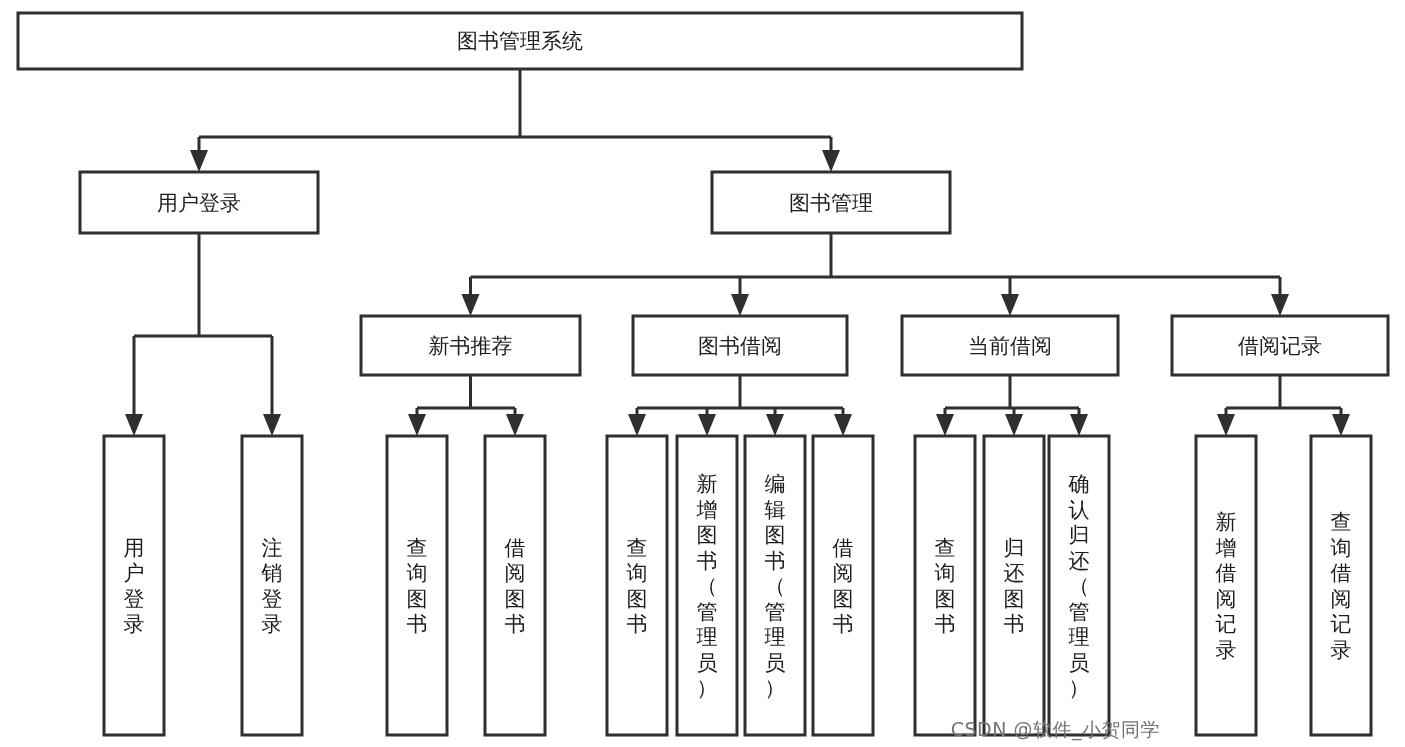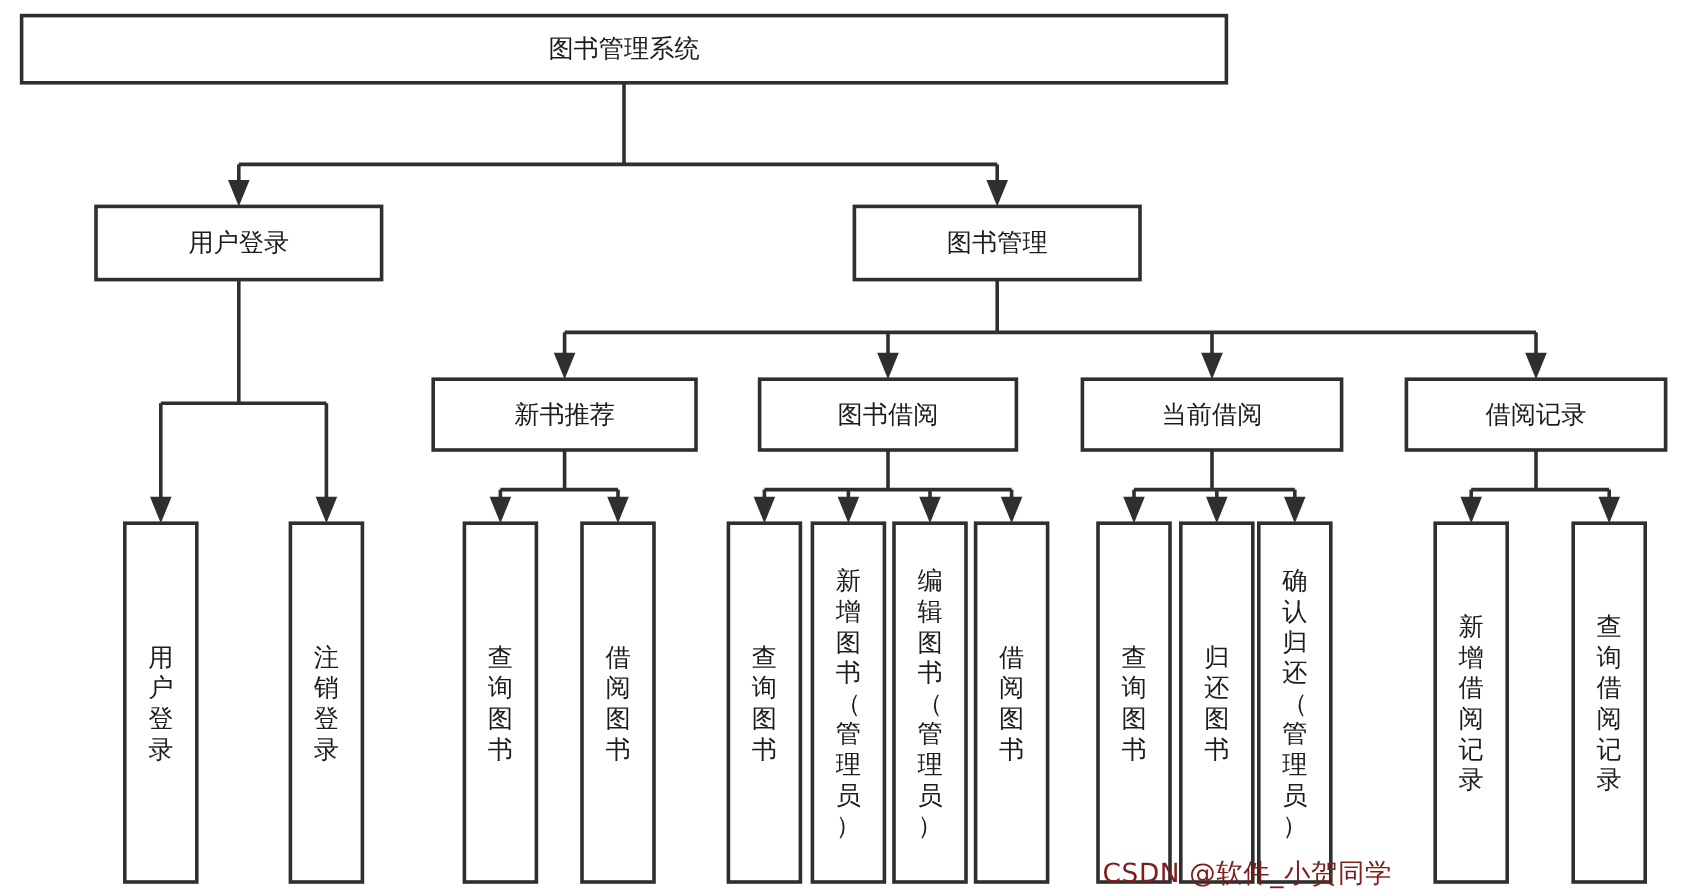--- a/index.html
+++ b/index.html
@@ -17,21 +17,21 @@
     font-family:"DejaVu Sans","Liberation Sans",sans-serif;
     font-size:21px;fill:#1c1c1c;text-anchor:middle;dominant-baseline:middle;
   }
   .node-label-v{
     font-family:"DejaVu Sans","Liberation Sans",sans-serif;
     font-size:21px;fill:#1c1c1c;text-anchor:middle;
   }
   .watermark{
     position:absolute;right:8px;bottom:4px;
     font-family:"DejaVu Sans","Liberation Sans",sans-serif;
-    font-size:22px;color:#7f1d1d;letter-spacing:.5px;white-space:nowrap;
+    font-size:19px;color:#737373;letter-spacing:.5px;white-space:nowrap;
     user-select:none;
   }
 </style>
 </head>
 <body>
 
 <div id="diagram-root">
   <svg id="tree-svg" viewBox="0 0 1405 747">
     <g id="connector-layer">
         <line x1="520" y1="69" x2="520" y2="137" class="connector"></line>

